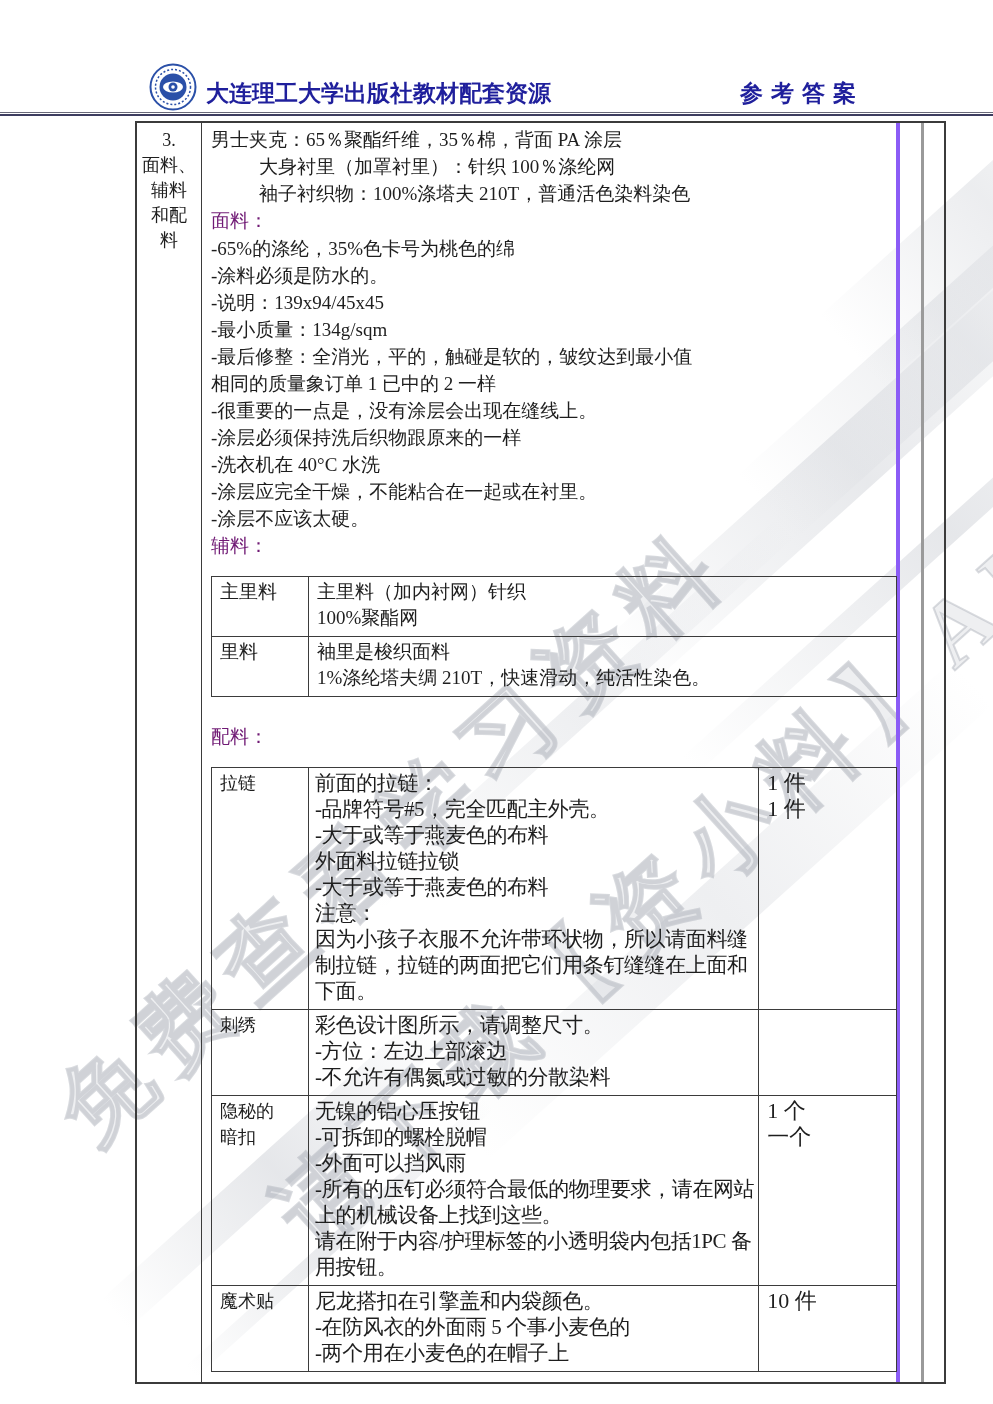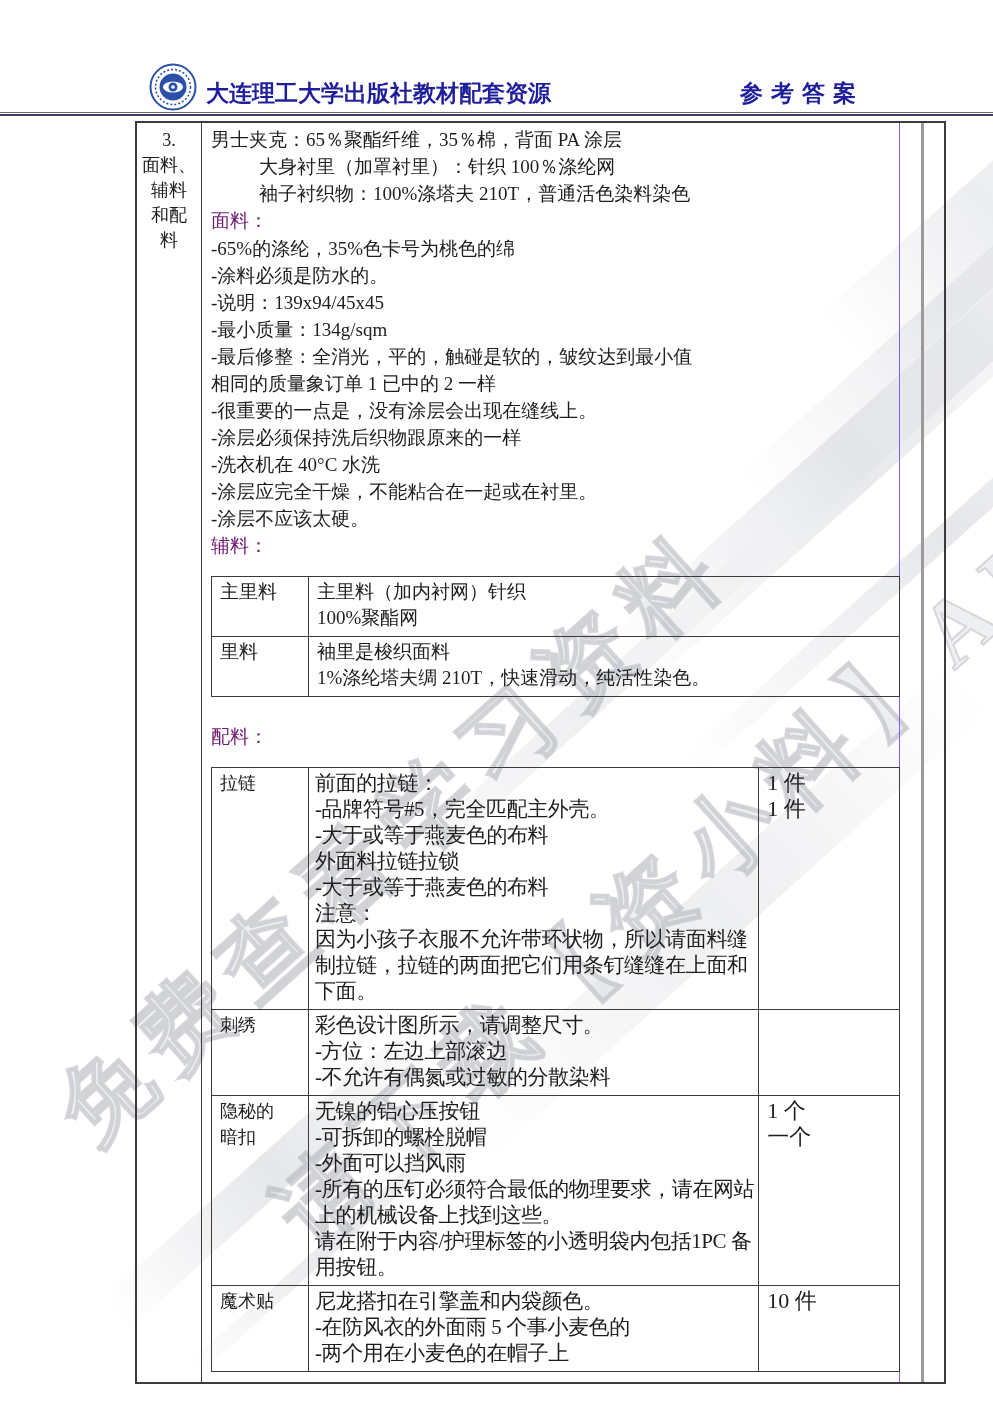--- a/index.html
+++ b/index.html
@@ -30,21 +30,21 @@
   .title{position:absolute;left:203px;top:78px;font-size:23px;font-weight:bold;color:#1f1f9c;white-space:nowrap;}
   .ref{position:absolute;left:737px;top:78px;font-size:23px;font-weight:bold;color:#1f1f9c;letter-spacing:8px;white-space:nowrap;}
   .rule{position:absolute;left:0;top:112px;width:100%;height:4px;z-index:2;
         background:linear-gradient(to bottom,#6a6a7a 0 1px,#ffffff 1px 2px,#3e3e60 2px 4px);}
 
   
   .doc{position:absolute;left:135px;top:121px;width:811px;z-index:1;display:flex;align-items:stretch;
        border:2px solid #3b3b3b;box-sizing:border-box;background:transparent;}
   .col-num{width:64px;border-right:1px solid #3b3b3b;padding-top:5px;text-align:center;
            font-size:18px;line-height:25px;white-space:nowrap;flex:none;}
-  .col-main{flex:1;min-width:0;border-right:1px solid #8b5cf6;padding:3px 0 10px 9px;
+  .col-main{flex:1;min-width:0;border-right:4px solid #8b5cf6;padding:3px 0 10px 9px;
             font-size:19px;line-height:27px;}
   .col-n1{width:21px;border-right:3px solid #9a9a9a;flex:none;}
   .col-n2{width:20px;flex:none;}
 
   .line{white-space:nowrap;}
   .indent{padding-left:48px;}
   .u{text-underline-offset:4px;text-decoration-thickness:1px;text-decoration-color:#2b2b2b;}
   .red{color:#701a75;font-size:19px;line-height:28px;}
   .mt{margin-top:26px;}
 

